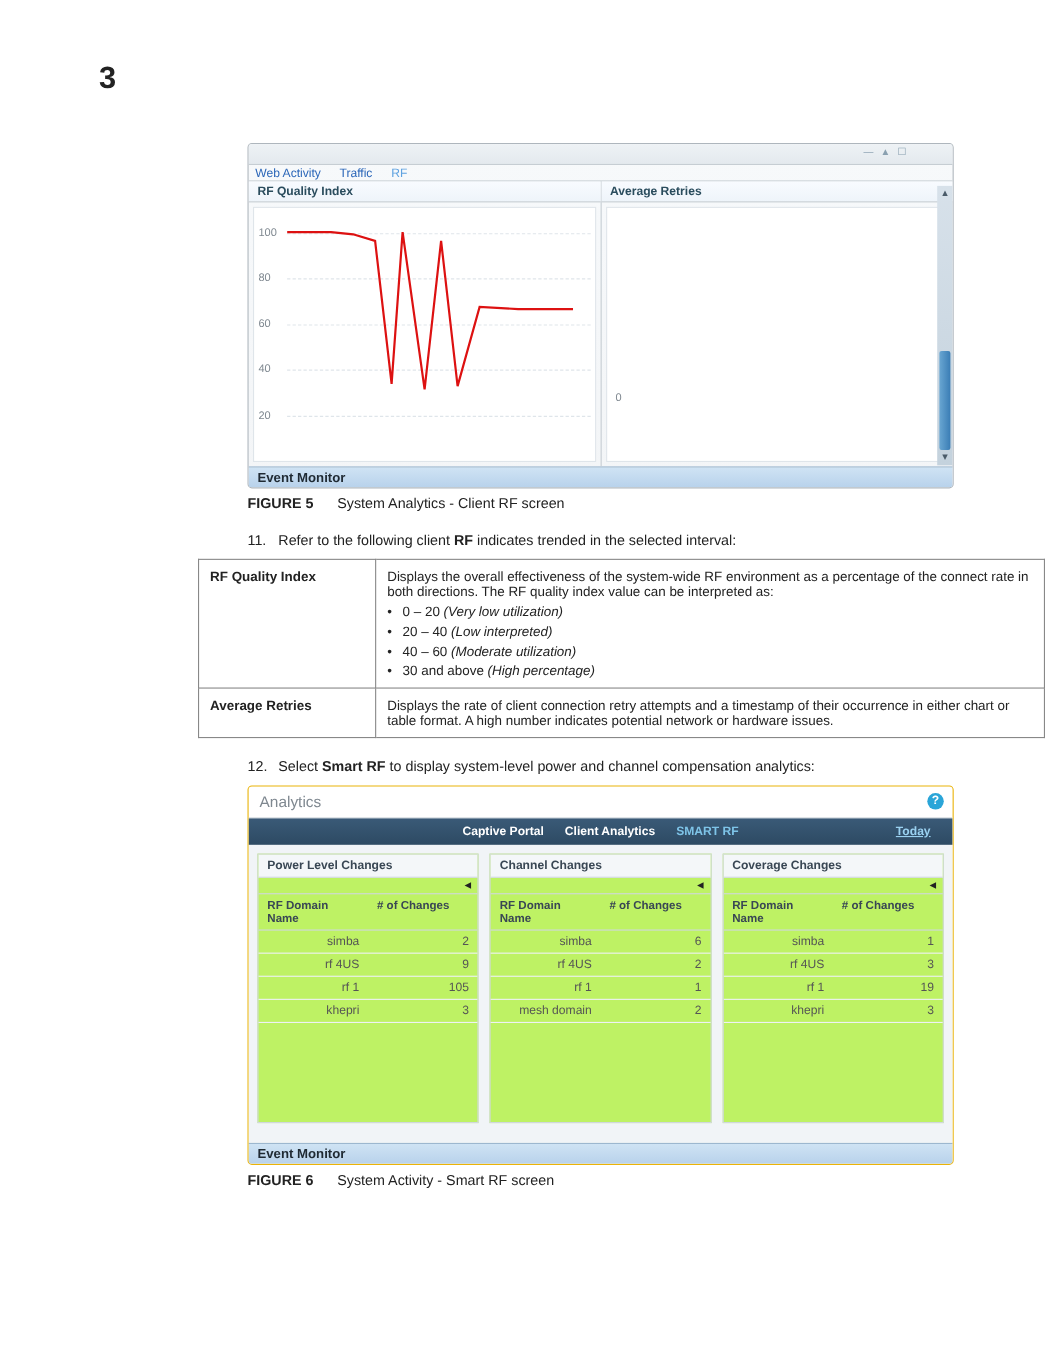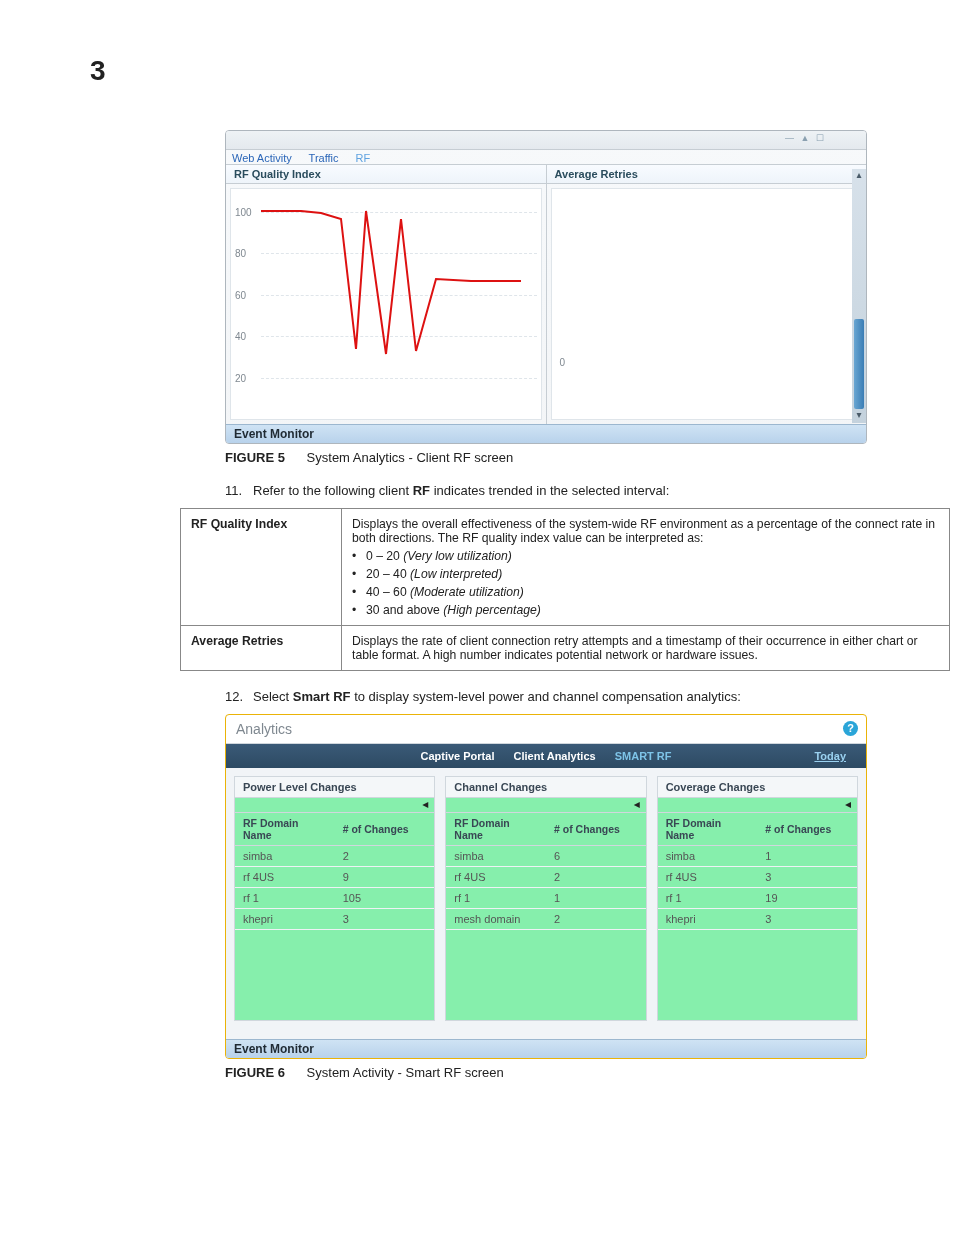--- a/index.html
+++ b/index.html
@@ -236,21 +236,21 @@
     text-decoration: underline;
   }
   .p6-body {
     display: flex;
     gap: 10px;
     padding: 8px 8px 18px 8px;
     background: #f1f4f7;
   }
   .p6-col {
     flex: 1;
-    background: #86efac;
+    background: #bef264;
     border: 1px solid #d0d7dd;
   }
   .p6-col-title {
     font-size: 11px;
     font-weight: bold;
     color: #394754;
     padding: 4px 8px;
     background: #f4f7f9;
     border-bottom: 1px solid #d0d7dd;
     position: relative;
@@ -267,31 +267,31 @@
     top: -1px;
     font-size: 12px;
     color: #222;
   }
   .p6-hdr {
     display: flex;
     font-size: 10.5px;
     font-weight: bold;
     color: #394754;
     border-bottom: 1px solid #d0d7dd;
-    align-items: center;
   }
   .p6-hdr div, .p6-row div {
     flex: 1;
     padding: 4px 8px;
   }
   .p6-row {
     display: flex;
     font-size: 11px;
     color: #555;
     border-bottom: 1px solid #eef2f5;
+    text-align: right;
   }
 
   .figure6-wrap { margin-left: 135px; margin-top: 8px; }
 </style>
 </head>
 <body>
 
 <div class="page-number">3</div>
 
 <div class="figure-wrap">

